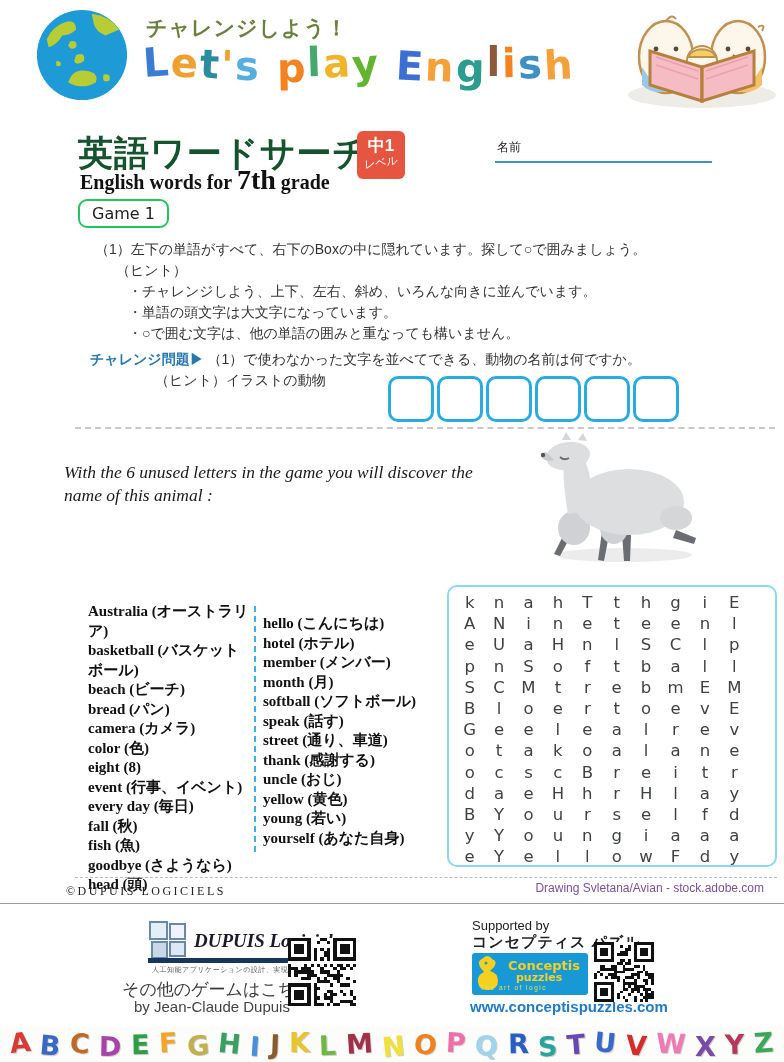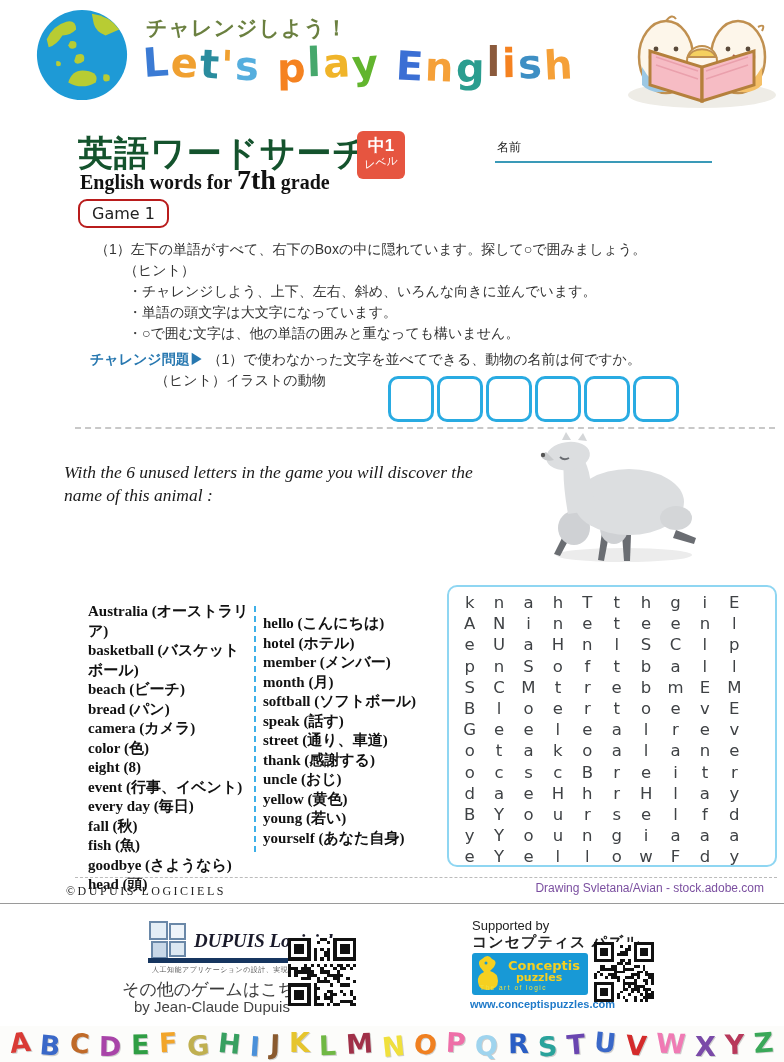--- a/index.html
+++ b/index.html
@@ -12,21 +12,21 @@
   .logo-line{font-family:"DejaVu Sans",sans-serif;font-weight:bold;font-size:40px;letter-spacing:2px;white-space:pre;}
   .logo-line span{display:inline-block;}
 
   
   .jp-title{font-size:35px;font-weight:bold;color:#14532d;letter-spacing:1px;}
   .badge{width:48px;height:48px;background:#e65540;border-radius:6px;color:#fff;text-align:center;line-height:1.1;padding-top:6px;box-sizing:border-box;}
   .badge .b1{font-size:17px;font-weight:bold;display:block;}
   .badge .b2{font-size:11px;display:block;transform:rotate(-8deg) skewX(-6deg);}
   .subtitle{font-family:"Liberation Serif",serif;font-weight:bold;color:#111;font-size:20px;}
   .subtitle .big{font-size:28px;}
-  .gamebox{border:2px solid #b91c1c;border-radius:9px;padding:3px 12px;font-family:"DejaVu Sans",sans-serif;font-size:16px;color:#222;display:inline-block;background:#fff;}
+  .gamebox{border:2px solid #22c55e;border-radius:9px;padding:3px 12px;font-family:"DejaVu Sans",sans-serif;font-size:16px;color:#222;display:inline-block;background:#fff;}
   .nameline{border-bottom:2px solid #3a9ab8;}
   .namelabel{font-size:12px;color:#222;}
 
   
   .instr{font-size:14px;color:#333;line-height:21px;white-space:nowrap;}
   .challenge-label{color:#2878b0;font-weight:bold;}
 
   
   .ansbox{width:46px;height:46px;border:3px solid #29abe2;border-radius:10px;background:#fff;box-sizing:border-box;display:inline-block;margin-right:3px;}
 
@@ -55,21 +55,21 @@
   .dupuis-bar{height:5px;background:#16355f;}
   .dupuis-tag{font-size:7px;color:#555;letter-spacing:0.5px;}
   .moregames{font-size:17px;color:#3a3a3a;}
   .byline{font-size:15px;color:#444;}
   .supported{font-size:13px;color:#222;}
   .conceptis-jp{font-size:15px;font-weight:bold;color:#222;letter-spacing:1px;}
   .conceptis-logo{background:#1899d6;border-radius:3px;width:116px;height:42px;position:relative;}
   .cl-t1{position:absolute;left:36px;top:5px;font-size:13px;font-weight:bold;color:#f5d020;font-family:"DejaVu Sans",sans-serif;}
   .cl-t2{position:absolute;left:44px;top:18px;font-size:11px;font-weight:bold;color:#f5d020;font-family:"DejaVu Sans",sans-serif;}
   .cl-t3{position:absolute;left:8px;top:31px;font-size:6.5px;color:#f0e040;letter-spacing:1.5px;}
-  .url{font-size:11px;font-weight:bold;color:#1f7ac9;}
+  .url{font-size:15px;font-weight:bold;color:#1f7ac9;}
   .qr{background:#fff;}
 
   
   .alphastrip{display:flex;justify-content:space-between;align-items:center;padding:0 10px;background:#fcfcfa;}
   .alphastrip span{font-family:"DejaVu Sans",sans-serif;font-weight:bold;font-size:27px;display:inline-block;text-shadow:1px 1px 0 rgba(0,0,0,0.18);}
 </style>
 </head>
 <body>
 
 <div class="page">
@@ -123,21 +123,21 @@
   <div class="abs namelabel" style="left:497px;top:139px;">名前</div>
   <div class="abs nameline" style="left:495px;top:140px;width:217px;height:21px;"></div>
 
   <div class="abs subtitle" style="left:80px;top:164px;">
     <span>English words for </span><span class="big">7th</span><span> grade</span>
   </div>
 
   <div class="abs gamebox" style="left:78px;top:199px;">Game 1</div>
 
   <div class="abs instr" style="left:95px;top:239px;">（1）左下の単語がすべて、右下のBoxの中に隠れています。探して○で囲みましょう。</div>
-  <div class="abs instr" style="left:124px;top:260px;">（ヒント）</div>
+  <div class="abs instr" style="left:116px;top:260px;">（ヒント）</div>
   <div class="abs instr" style="left:128px;top:281px;">・チャレンジしよう、上下、左右、斜め、いろんな向きに並んでいます。</div>
   <div class="abs instr" style="left:128px;top:302px;">・単語の頭文字は大文字になっています。</div>
   <div class="abs instr" style="left:128px;top:323px;">・○で囲む文字は、他の単語の囲みと重なっても構いません。</div>
 
   <div class="abs instr" style="left:90px;top:349px;">
     <span class="challenge-label">チャレンジ問題▶</span>
     <span>（1）で使わなかった文字を並べてできる、動物の名前は何ですか。</span>
   </div>
   <div class="abs instr" style="left:155px;top:370px;">（ヒント）イラストの動物</div>
 

